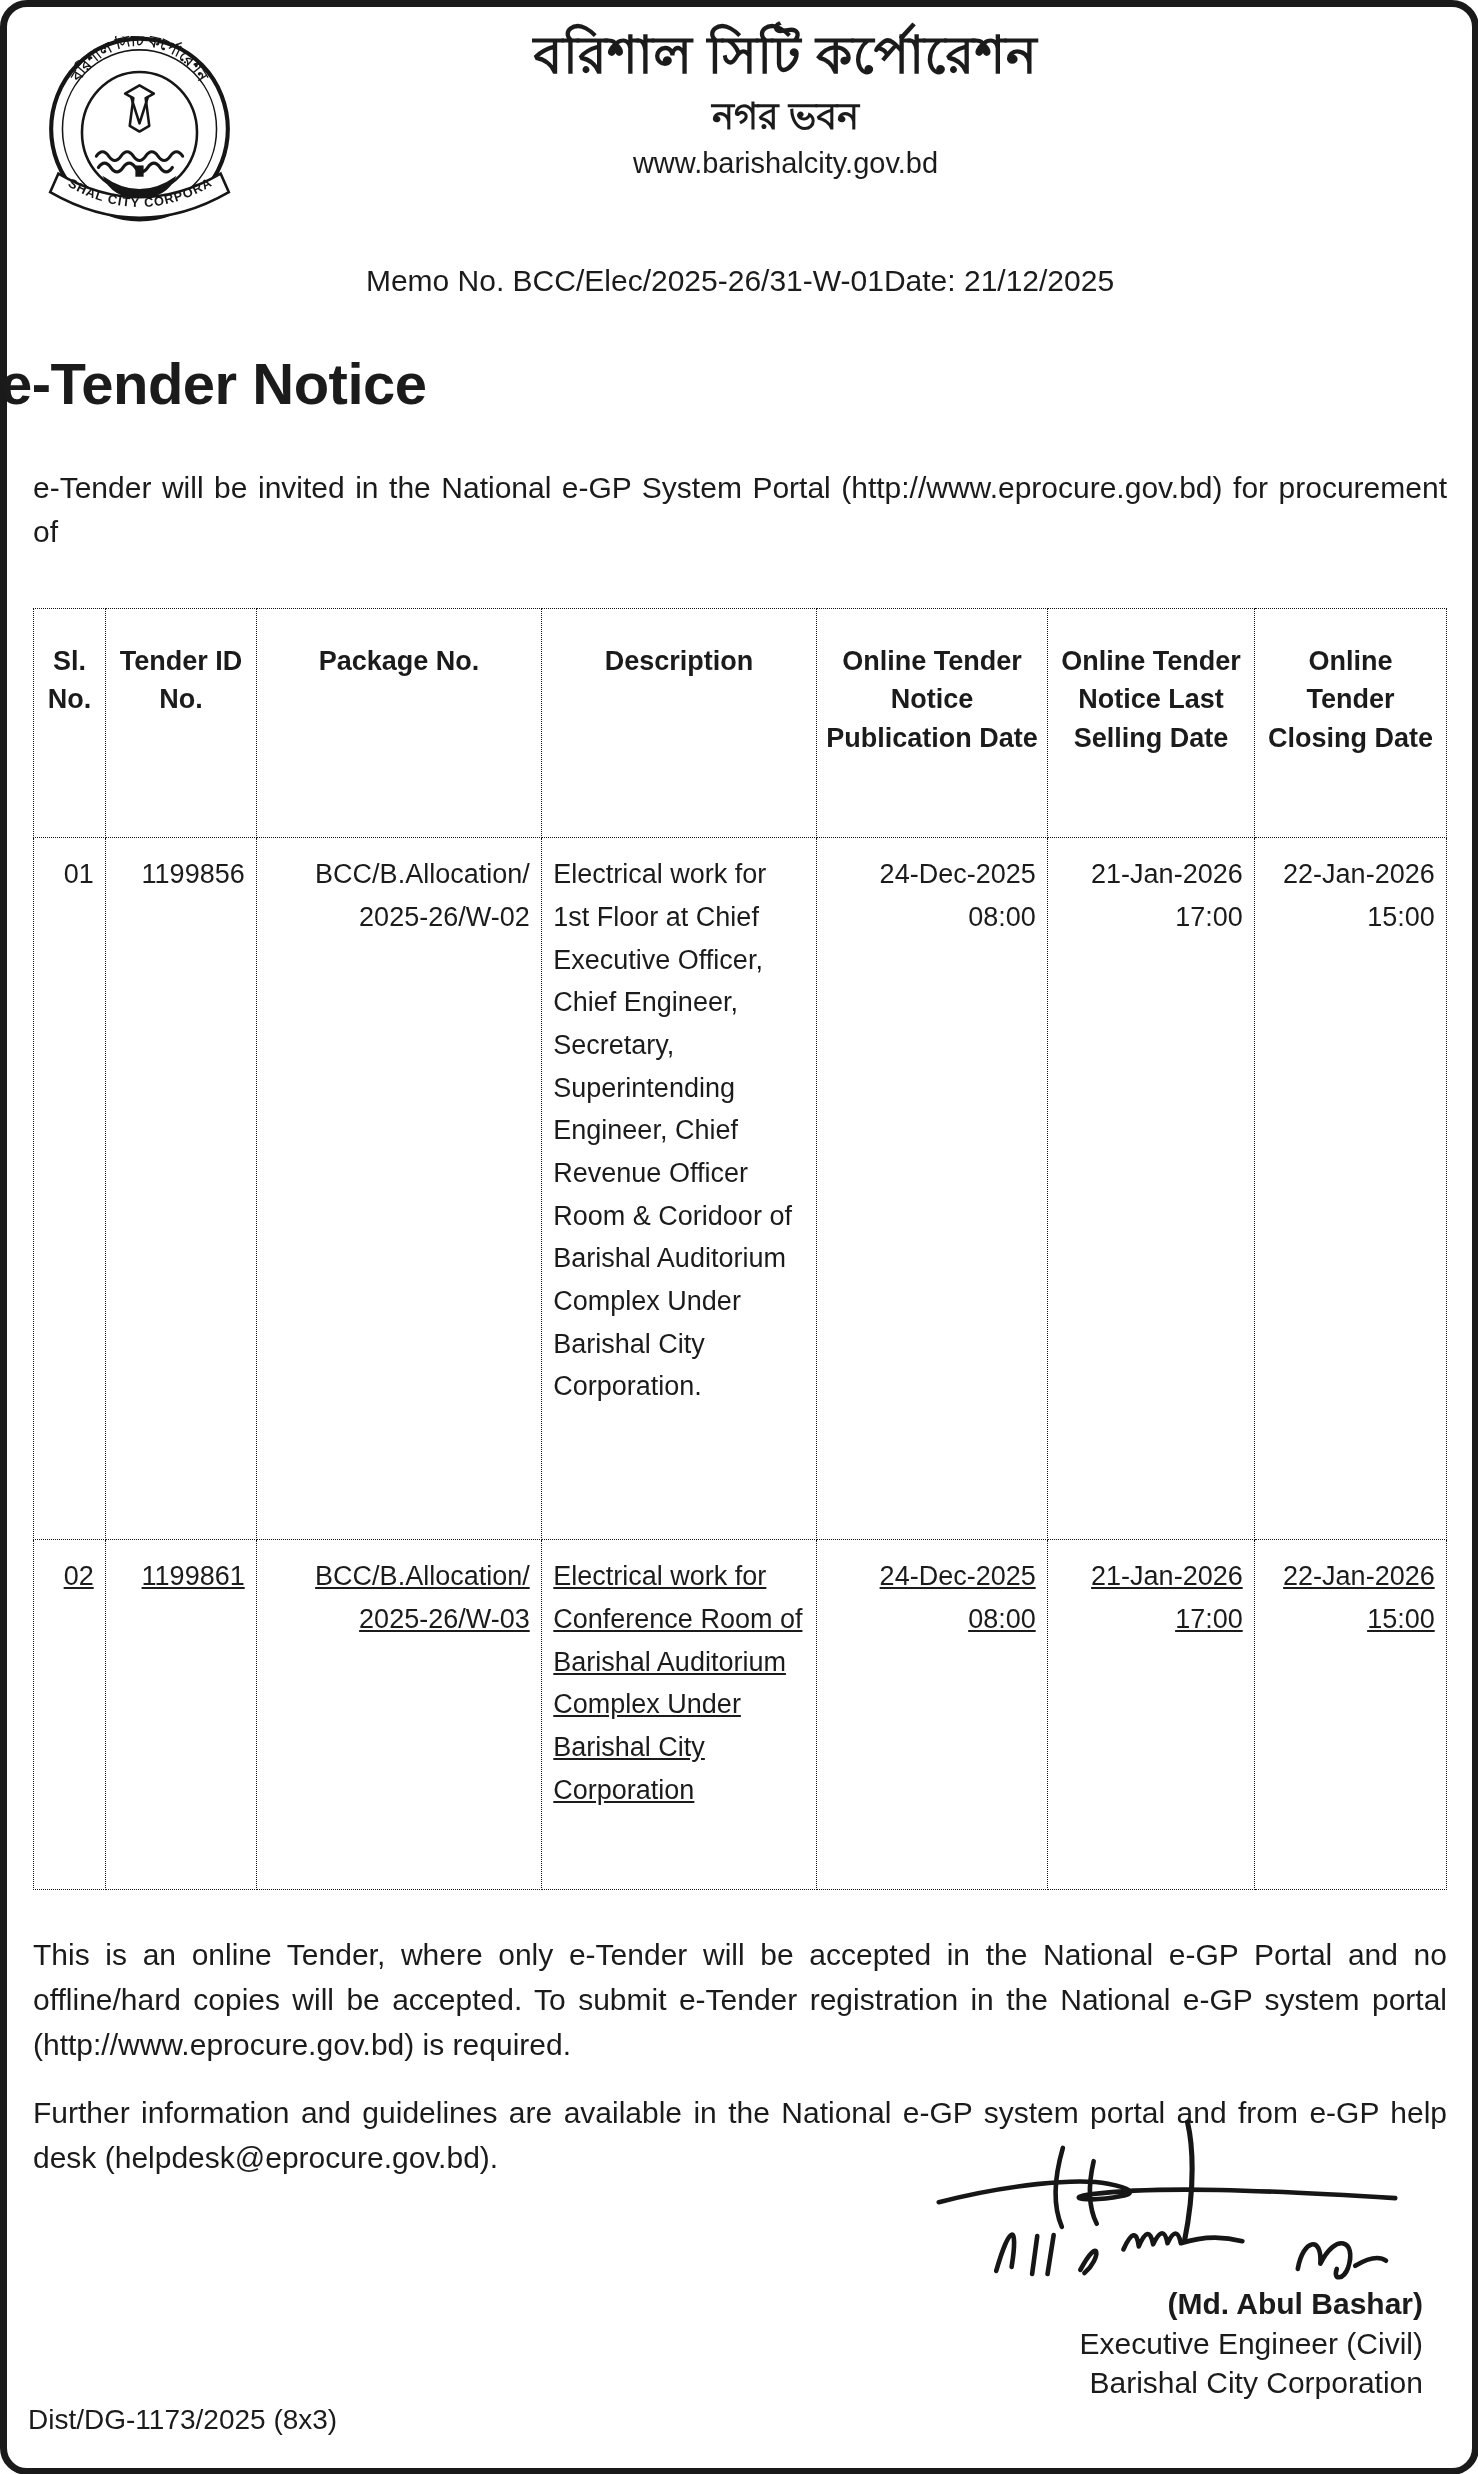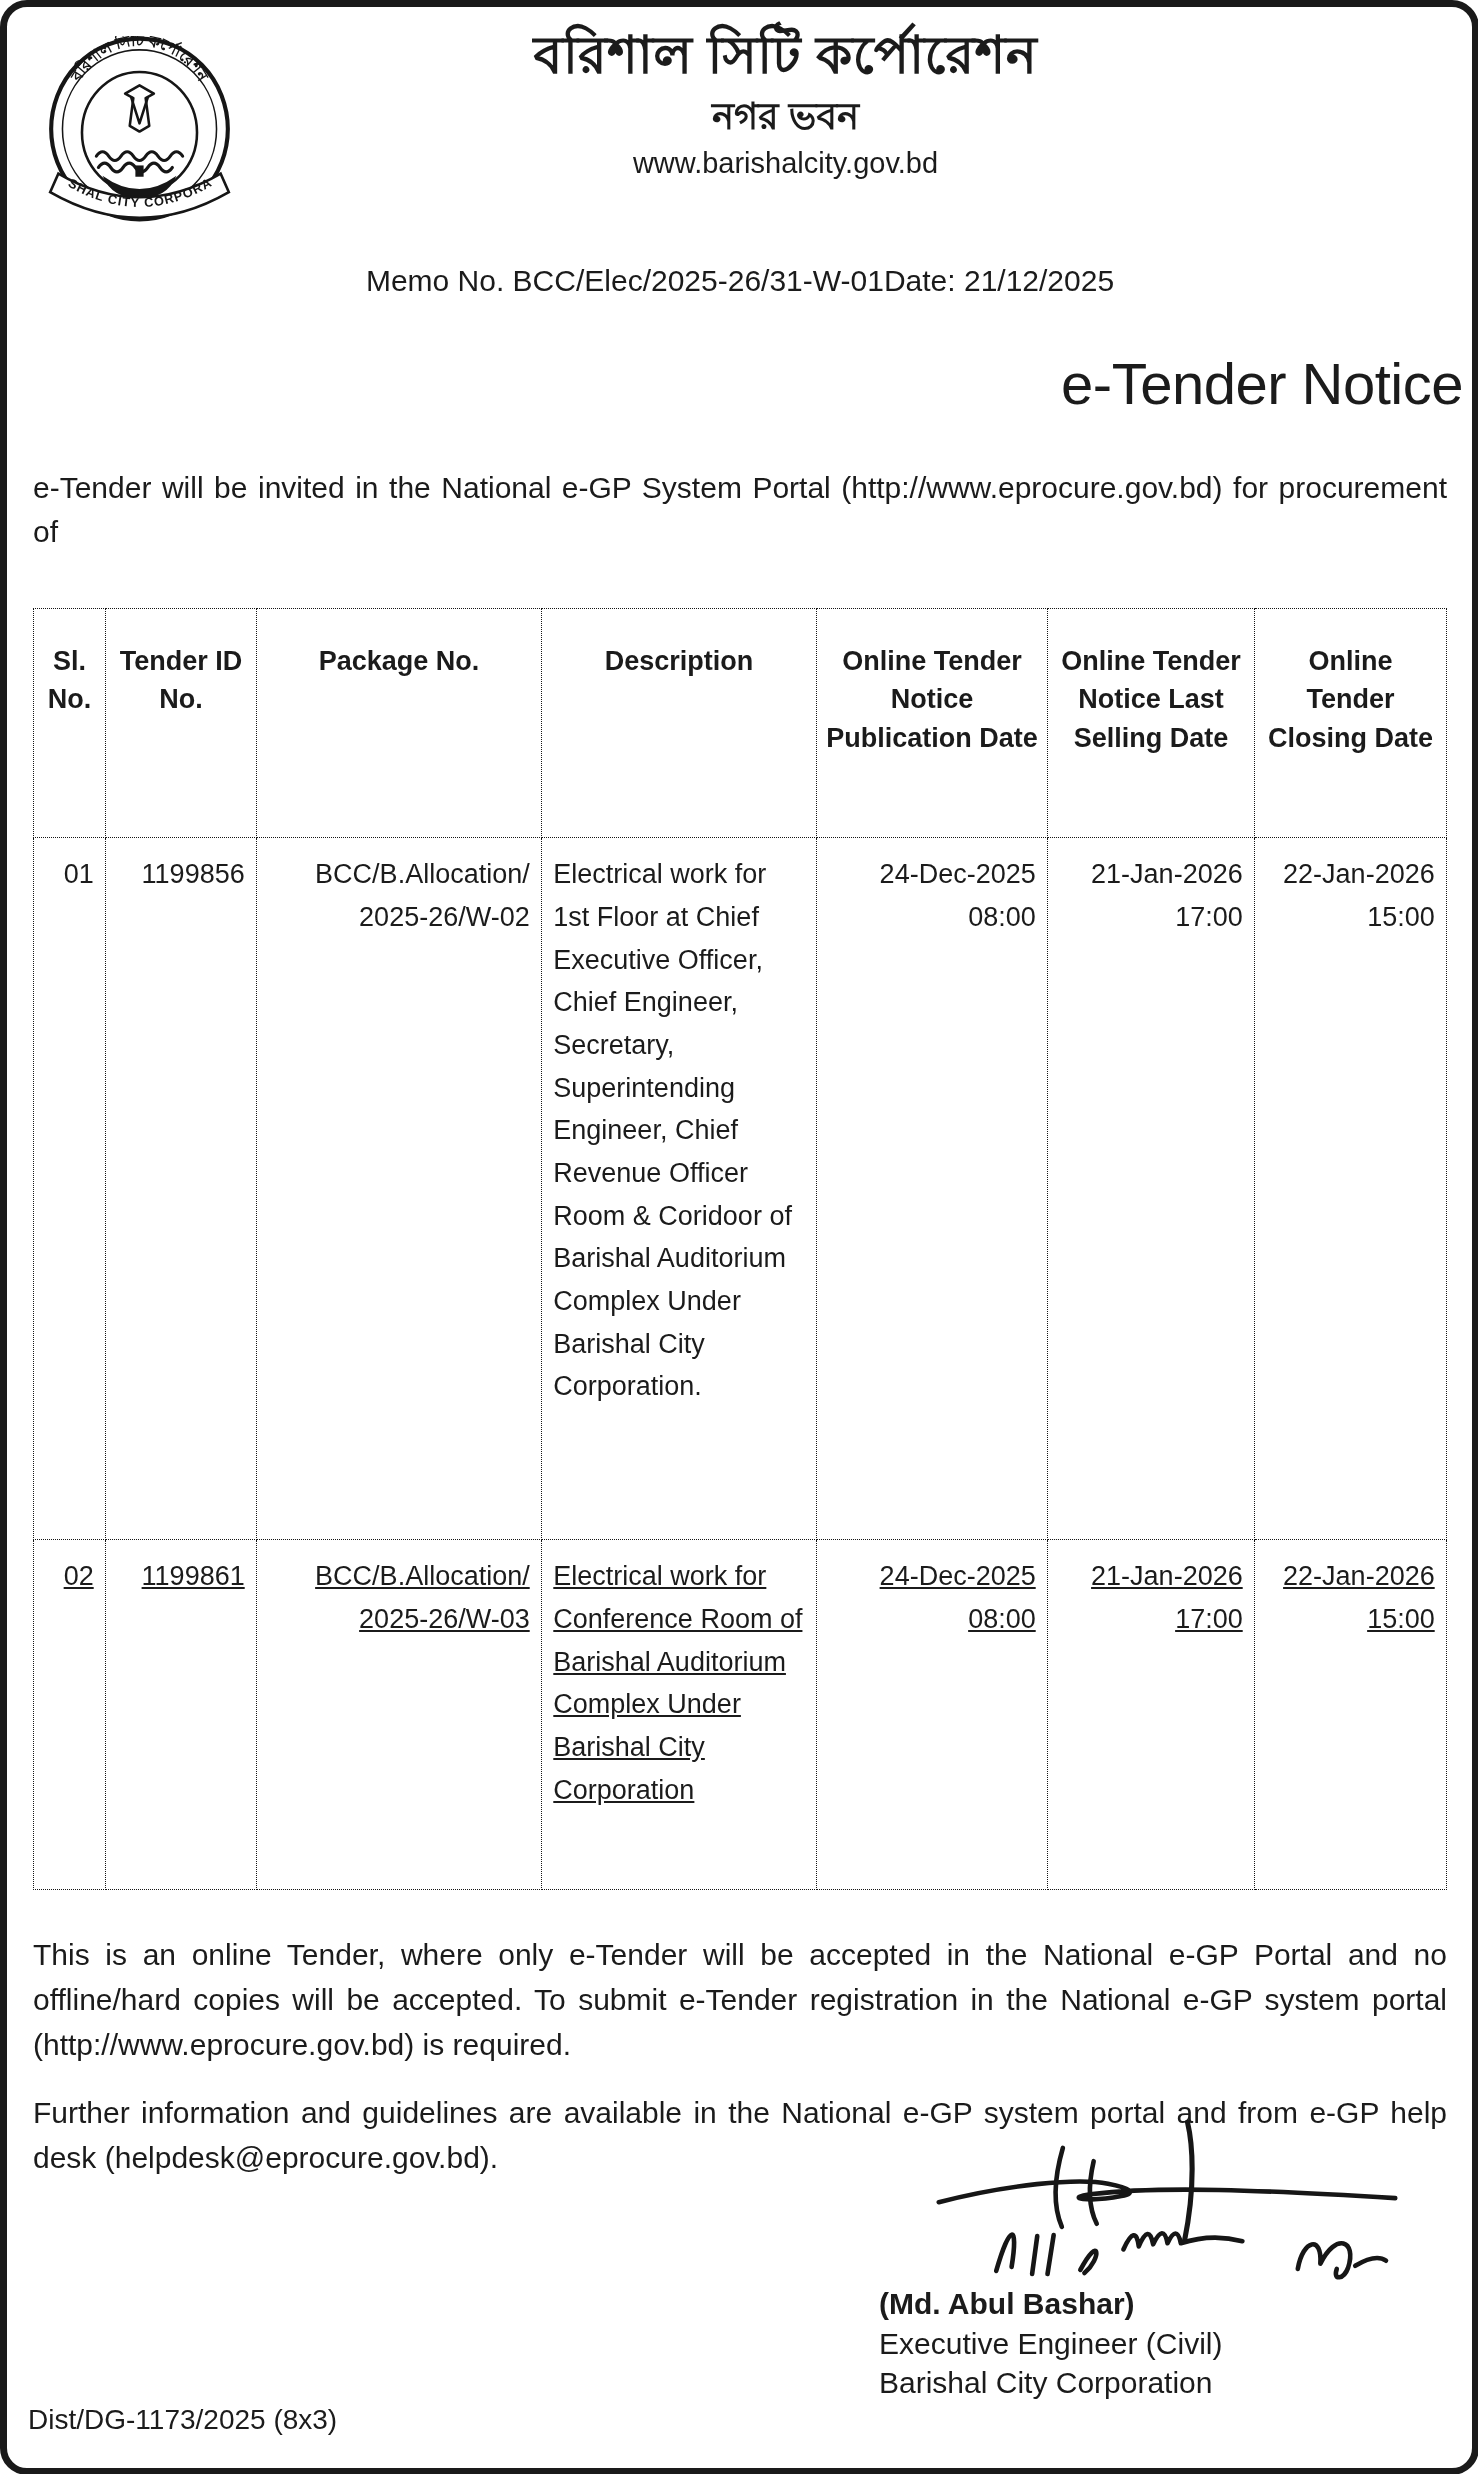--- a/index.html
+++ b/index.html
@@ -46,23 +46,23 @@
     top: 264px;
     display: flex;
     justify-content: center;
     font-size: 30px;
   }
   
   .doc-title {
     position: absolute;
     left: 0; right: 16px;
     top: 350px;
-    text-align: right;
+    text-align: left;
     font-size: 58px;
-    font-weight: normal;
+    font-weight: bold;
     letter-spacing: -0.5px;
   }
   .intro {
     position: absolute;
     left: 33px;
     right: 32px;
     top: 466px;
     font-size: 30px;
     line-height: 1.48;
     text-align: justify;
@@ -121,21 +121,21 @@
     top: 2114px;
     width: 518px;
     height: 177px;
     pointer-events: none;
   }
   .sign-block {
     position: absolute;
     right: 56px;
     top: 2284px;
     width: 544px;
-    text-align: left;
+    text-align: right;
     font-size: 30px;
     line-height: 1.32;
   }
   .sign-name { font-weight: bold; }
   .dist-line {
     position: absolute;
     left: 28px;
     top: 2404px;
     font-size: 28px;
   }

